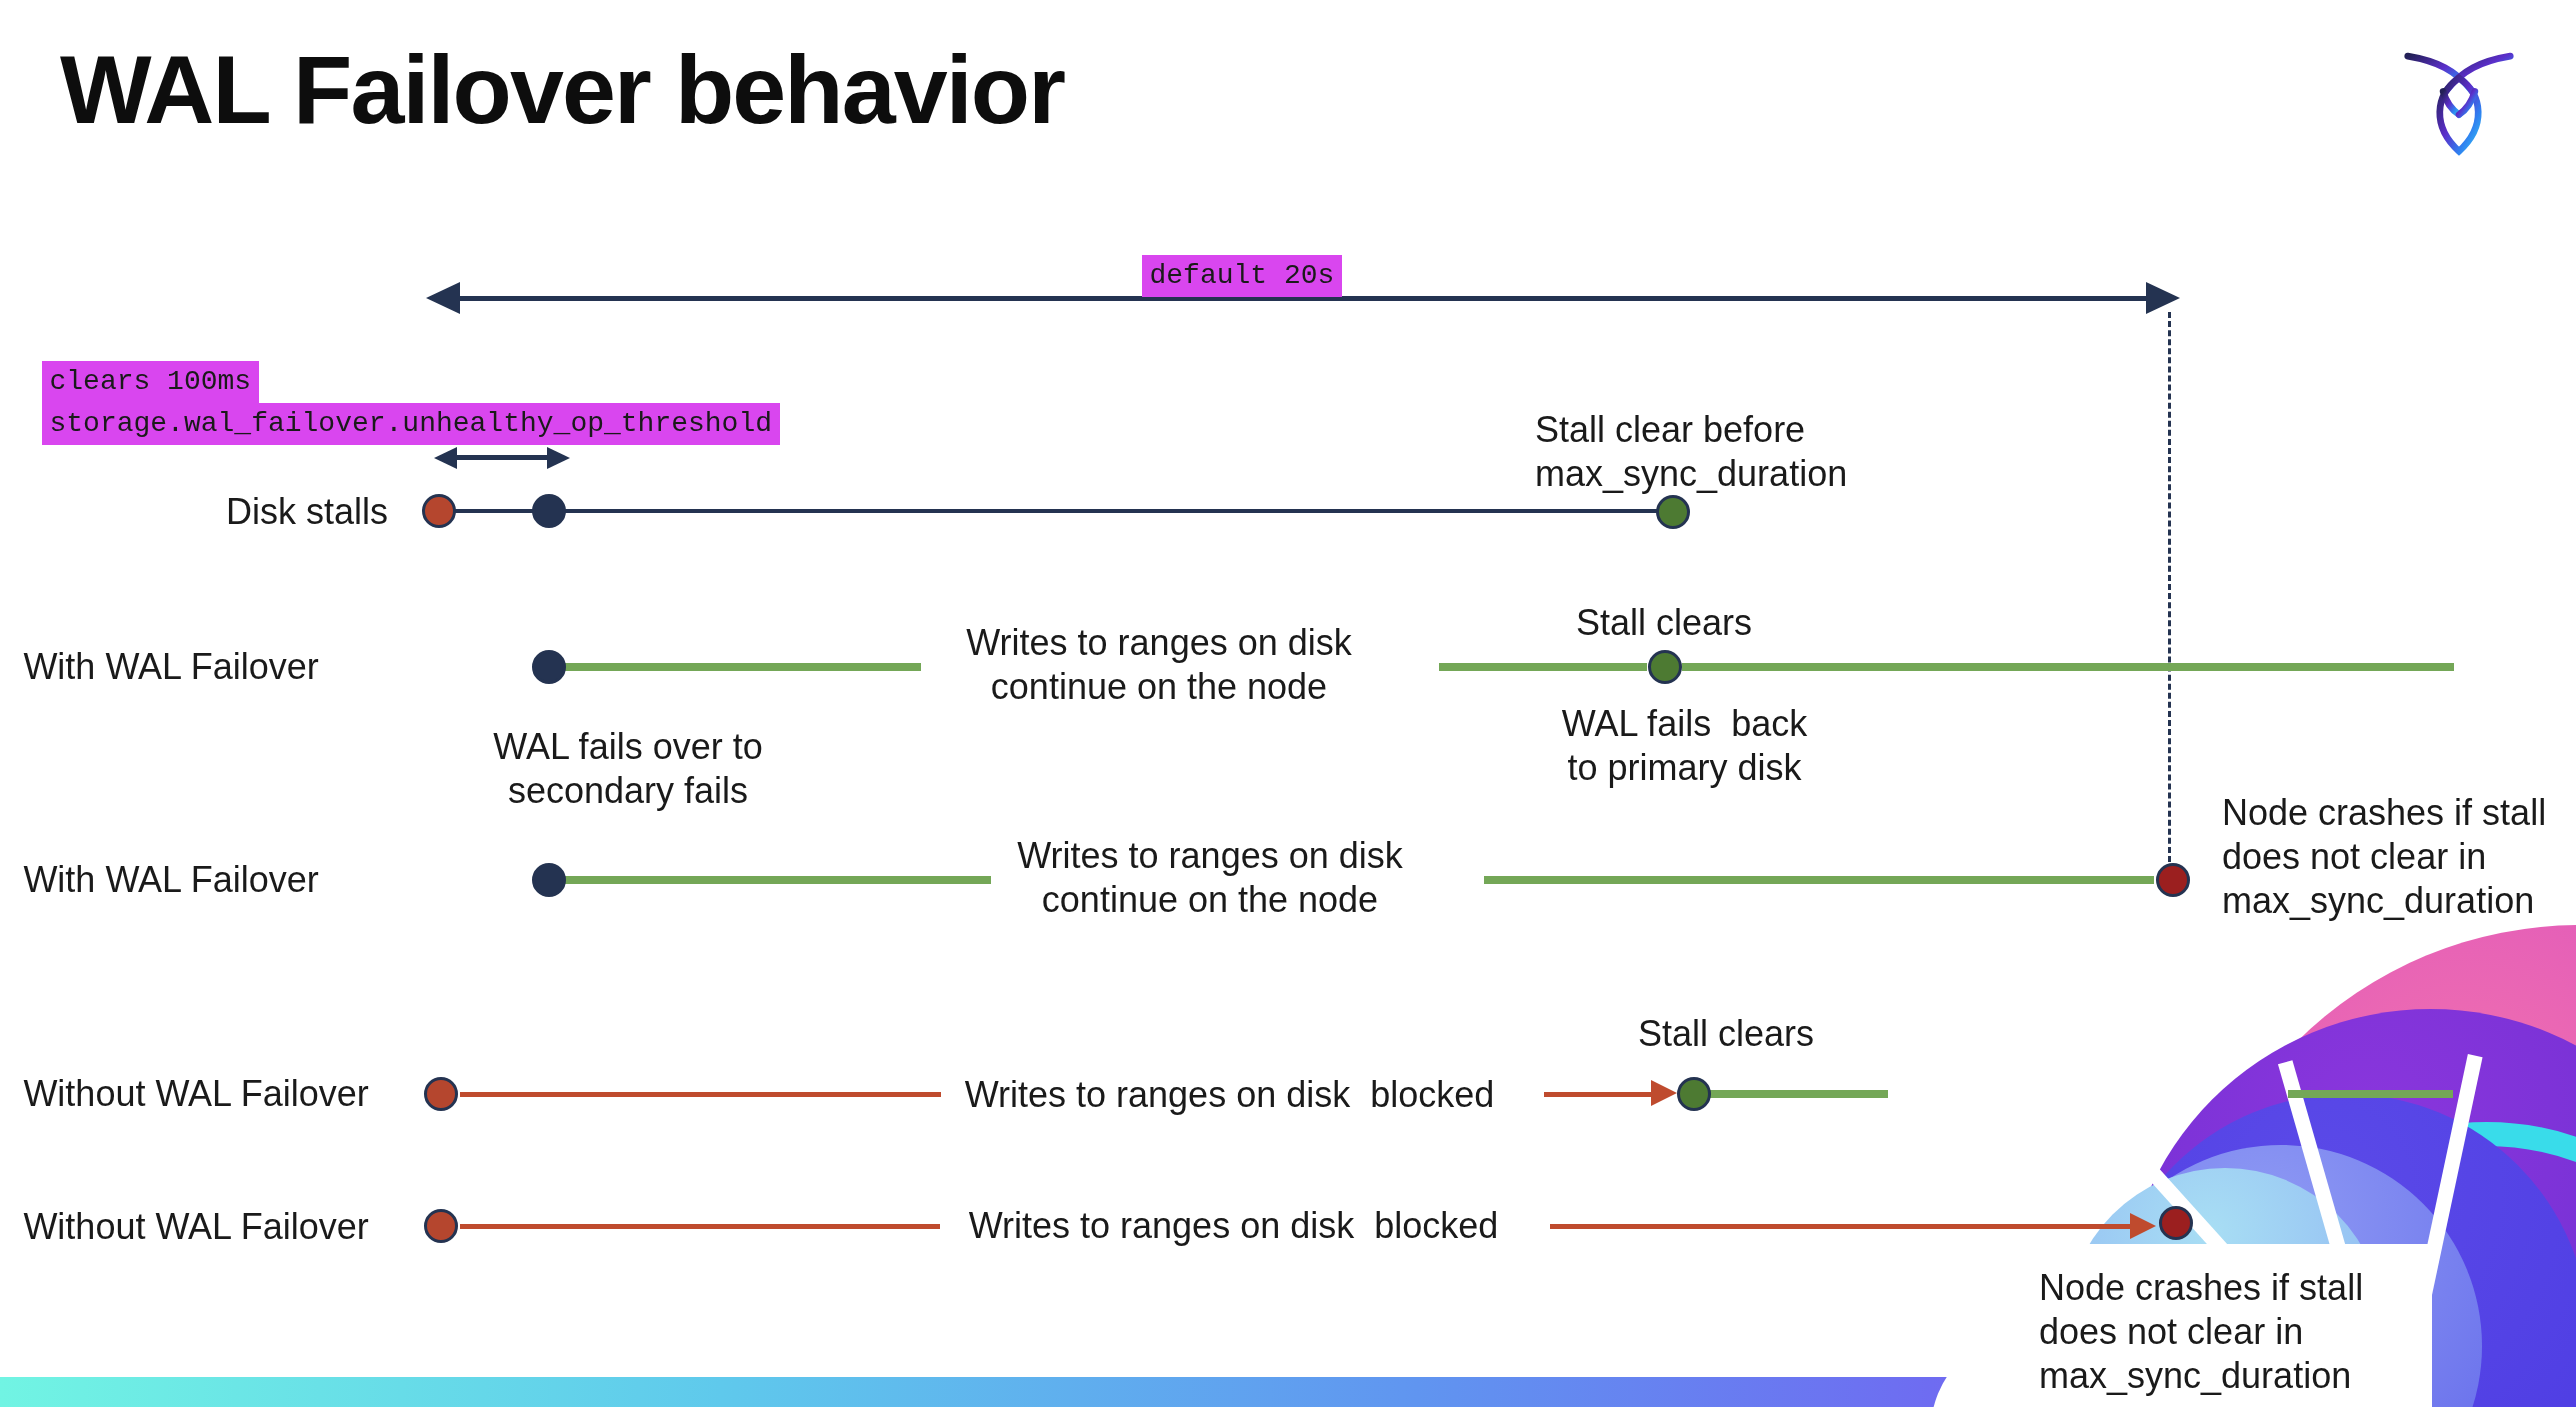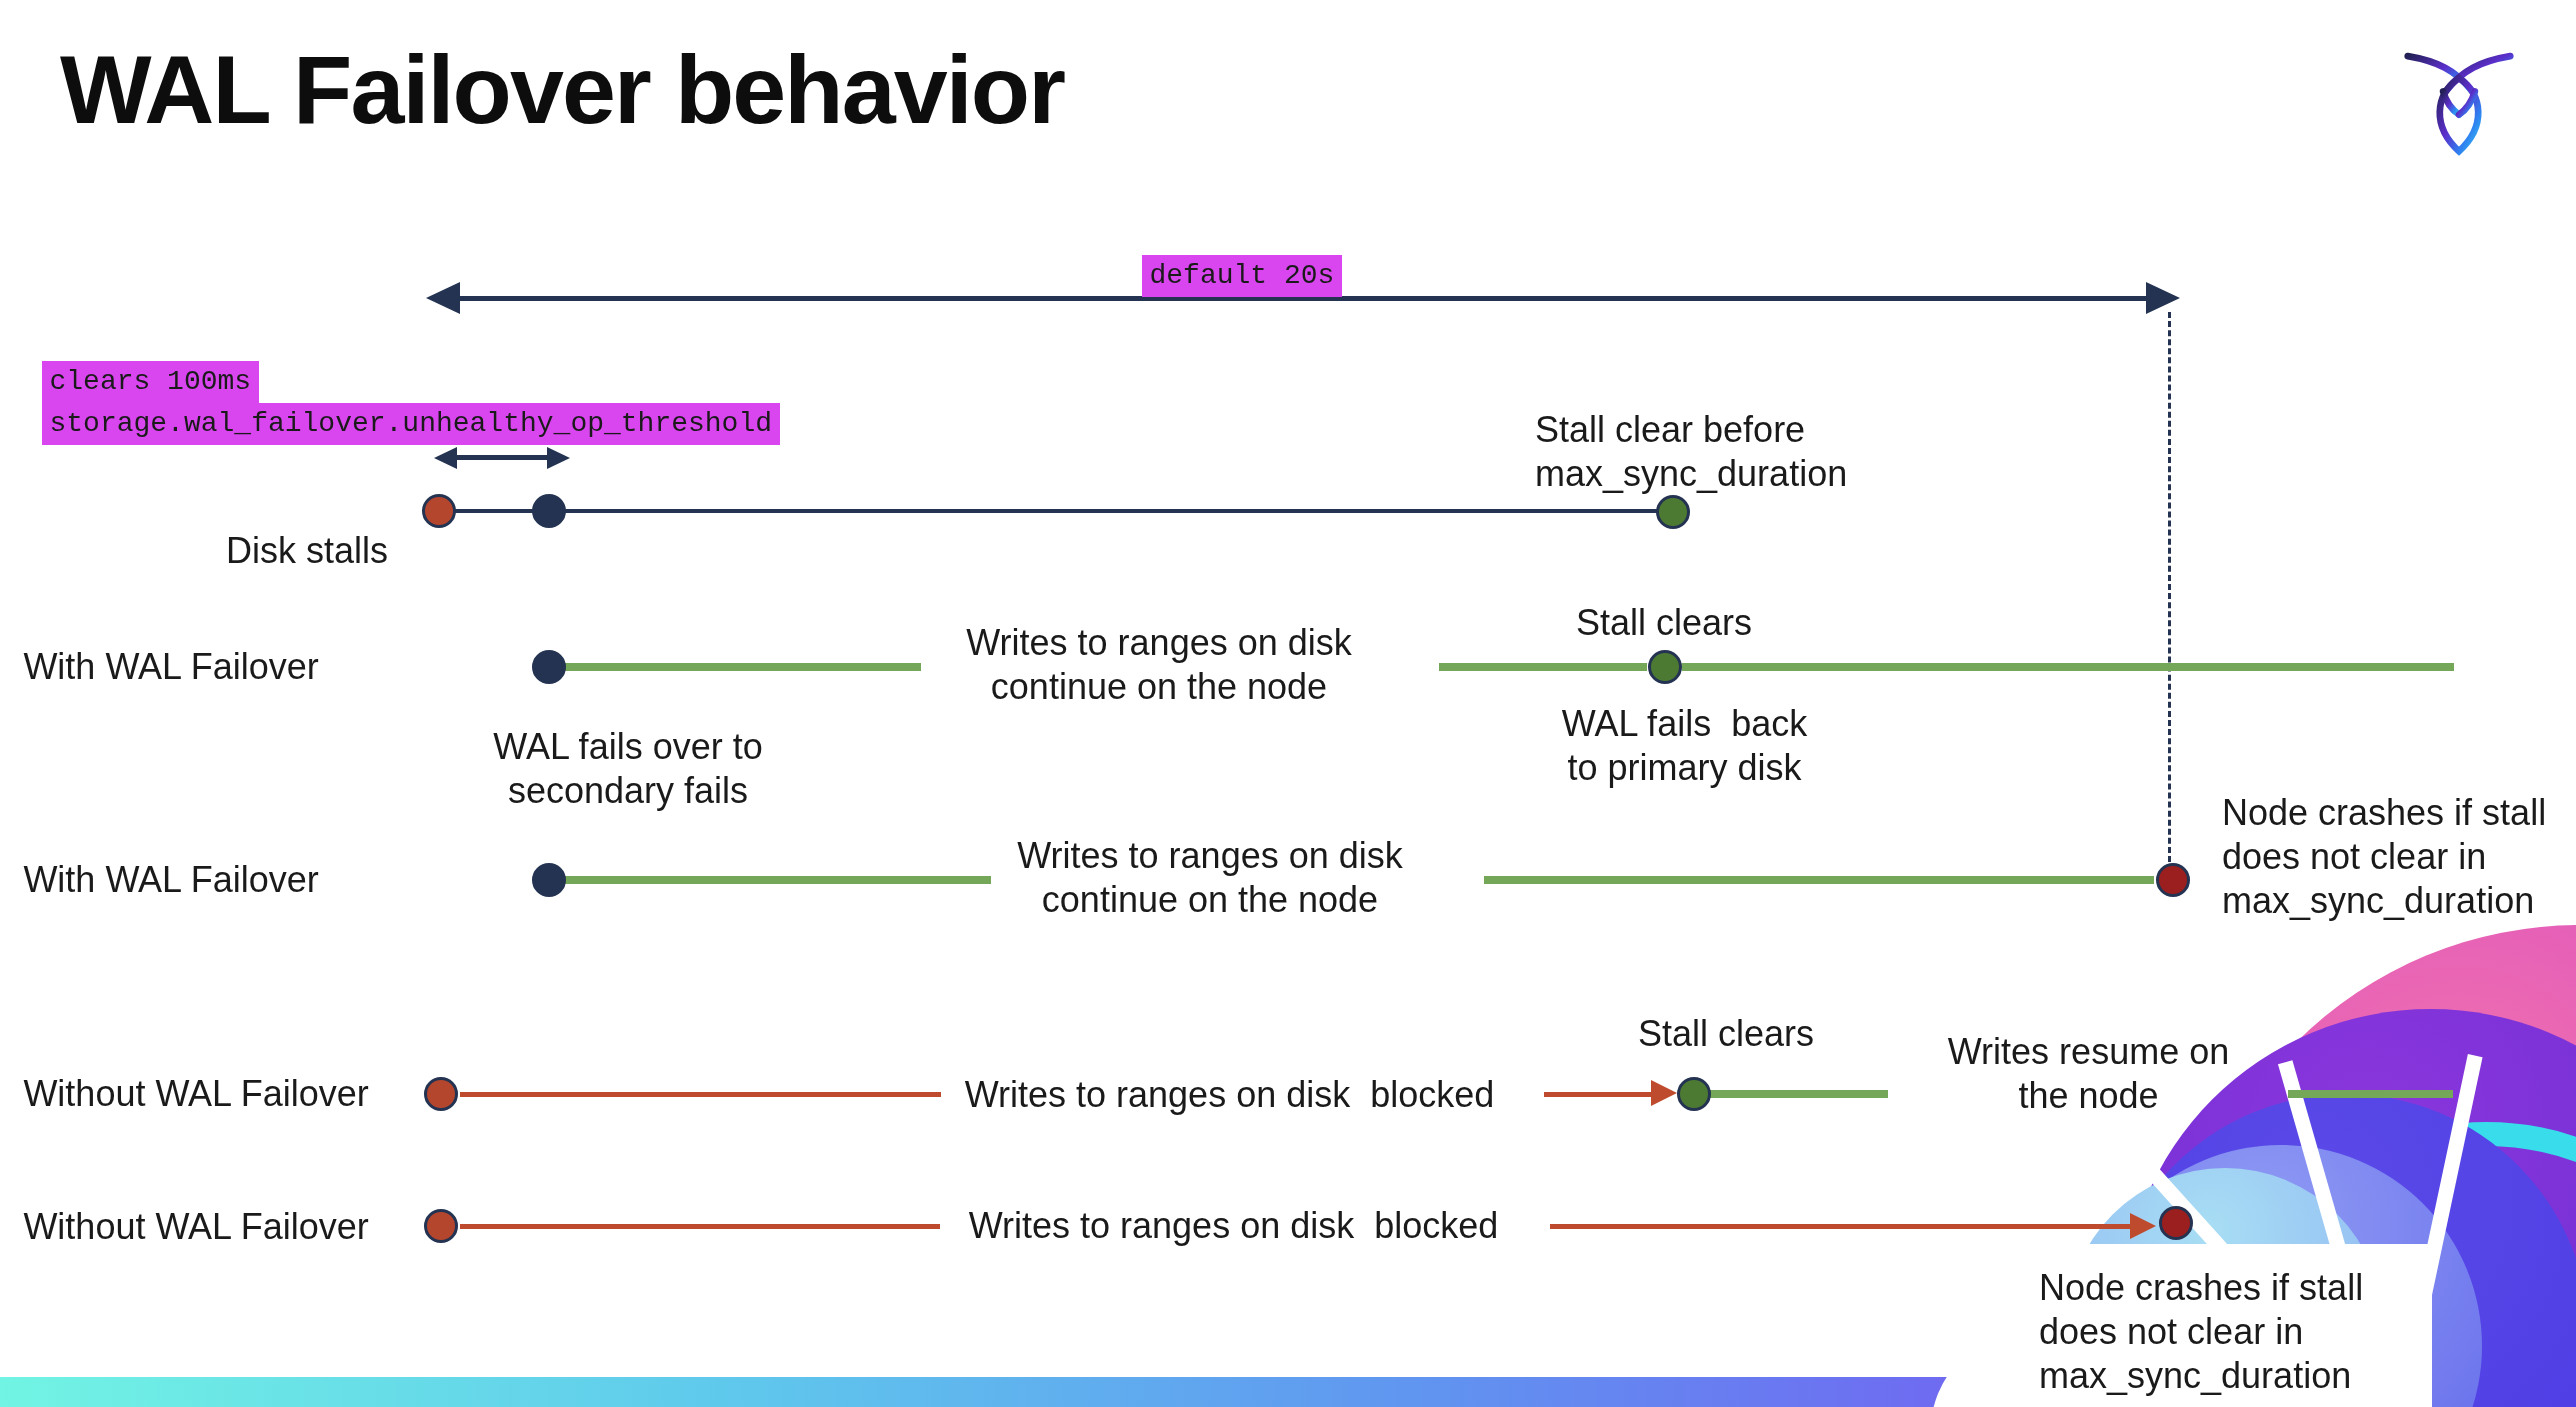--- a/index.html
+++ b/index.html
@@ -7,21 +7,21 @@
     position:relative;width:2576px;height:1408px;overflow:hidden;background:#ffffff;
     font-family:"Liberation Sans",sans-serif;color:#1a1a1a;
   }
   .abs{position:absolute;}
   
   .title{font-size:97px;font-weight:700;letter-spacing:-1.9px;color:#0d0d0d;white-space:pre;}
   
   .txt{font-size:36px;line-height:44px;color:#1a1a1a;z-index:3;}
   .txt span{display:block;white-space:pre;}
   .center{text-align:center;}
-  .right{text-align:right;margin-top:39px;}
+  .right{text-align:right;}
   
   .mono{font-family:"Liberation Mono","DejaVu Sans Mono",monospace;font-size:28px;line-height:40px;z-index:3;}
   .mono span{display:block;width:max-content;background:#d946ef;padding:0.9px 7.5px;white-space:pre;}
   
   .hline{position:absolute;z-index:2;}
   .navy-line{background:#243351;height:3.7px;}
   .green-line{background:#74a757;height:8.4px;}
   .green-line-thin{background:#74a757;height:7.5px;}
   .red-line{background:#bf4b2e;height:4.7px;}
   
@@ -168,24 +168,20 @@
   <div class="abs txt center" style="left:949px;top:1073px;width:561px;">
     <span>Writes to ranges on disk  blocked</span>
   </div>
   <div class="hline red-line" style="left:1544px;top:1092px;width:110px;"></div>
   <div class="tri tri-right-red" style="left:1651px;top:1080px;"></div>
   <div class="dot dot-green" style="left:1677px;top:1077px;"></div>
   <div class="hline green-line-thin" style="left:1710px;top:1090px;width:178px;"></div>
   <div class="abs txt center" style="left:1609px;top:1012px;width:234px;">
     <span>Stall clears</span>
   </div>
-  <div class="abs txt center" style="left:1946px;top:1030px;width:285px;">
-    <span>Writes resume on</span>
-    <span>the node</span>
-  </div>
   <div class="hline green-line-thin" style="left:2288px;top:1090px;width:165px;"></div>
 
   <div class="abs txt" style="left:23.4px;top:1205px;">
     <span>Without WAL Failover</span>
   </div>
   <div class="dot dot-red" style="left:424px;top:1209px;"></div>
   <div class="hline red-line" style="left:460px;top:1224px;width:480px;"></div>
   <div class="abs txt center" style="left:953px;top:1204px;width:561px;">
     <span>Writes to ranges on disk  blocked</span>
   </div>

